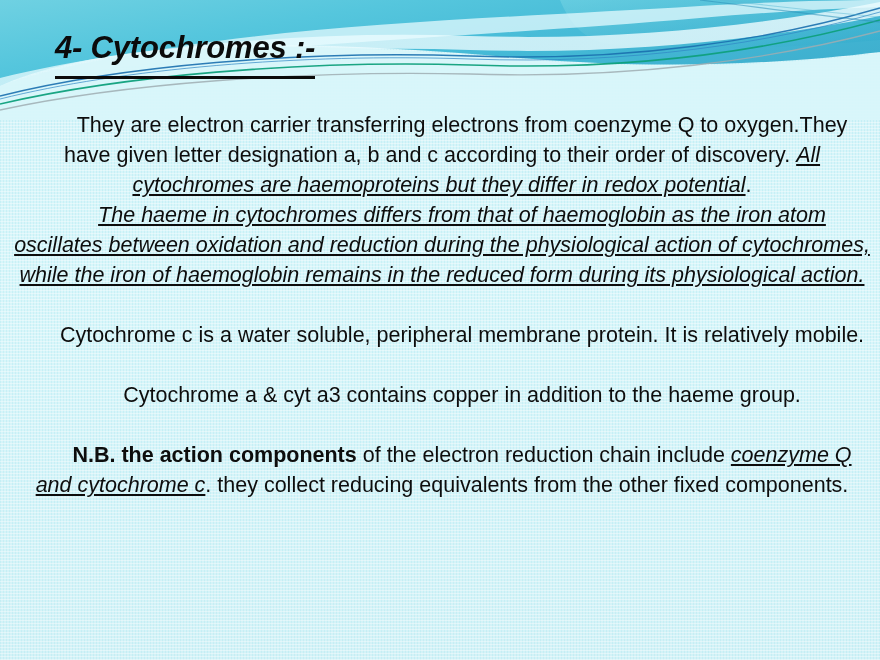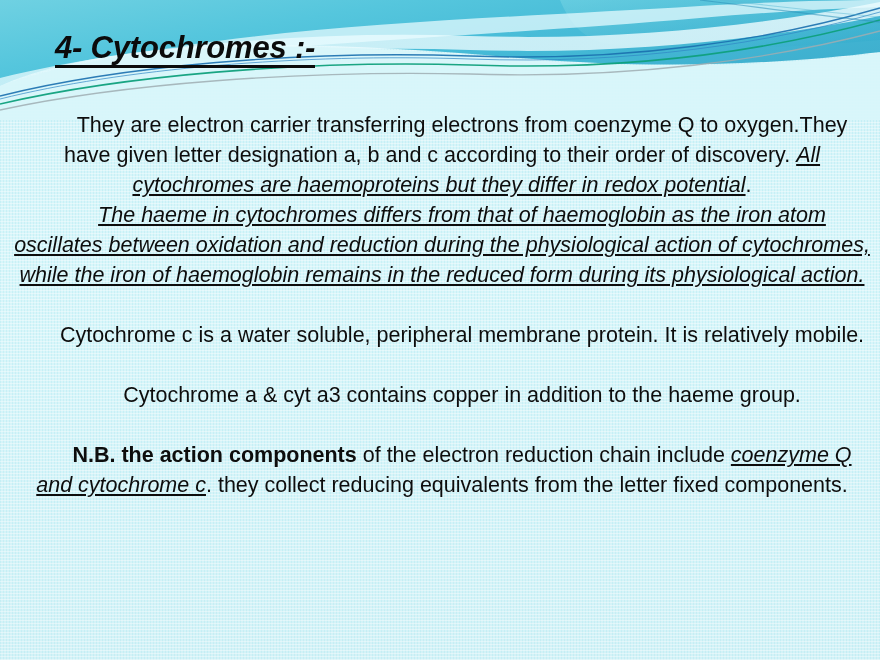--- a/index.html
+++ b/index.html
@@ -47,21 +47,21 @@
     position: absolute;
     left: 55px;
     top: 31px;
     font-size: 31px;
     font-weight: bold;
     font-style: italic;
     color: #0b0b0b;
     white-space: nowrap;
     letter-spacing: -0.2px;
     border-bottom: 3px solid #0b0b0b;
-    padding-bottom: 0;
+    padding-bottom: 11px;
     line-height: 1.1;
   }
   #text-block {
     position: absolute;
     left: 12px;
     top: 110px;
     width: 860px;
     color: #0d0d0d;
     font-size: 21.5px;
     line-height: 30px;
@@ -173,18 +173,18 @@
 
       <p class="spacer"></p>
 
       <p class="para">
         <span>Cytochrome a &amp; cyt a3 contains copper in addition to the haeme group.</span>
       </p>
 
       <p class="spacer"></p>
 
       <p class="para">
-        <span class="b">N.B. the action components</span><span> of the electron reduction chain include </span><span class="i u">coenzyme Q and cytochrome c</span><span>. they collect reducing equivalents from the letter fixed components.</span>
+        <span class="b">N.B. the action components</span><span> of the electron reduction chain include </span><span class="i u">coenzyme Q and cytochrome c</span><span>. they collect reducing equivalents from the other fixed components.</span>
       </p>
 
     </div>
   </div>
 </div>
 
 </body></html>

